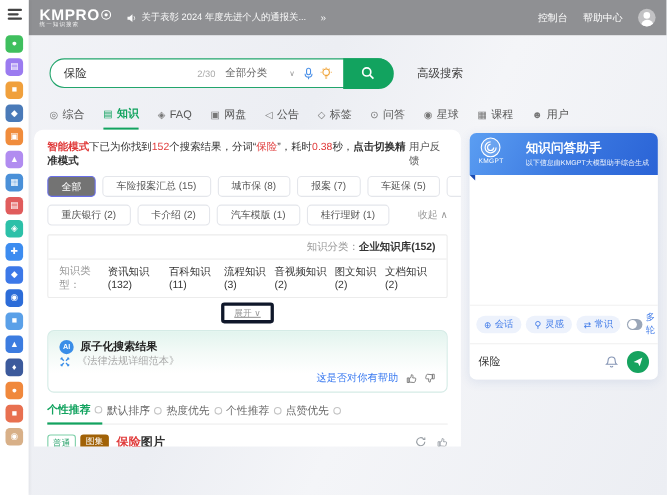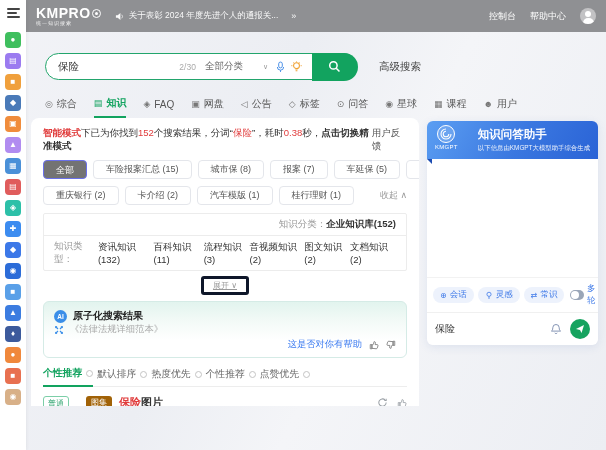--- a/index.html
+++ b/index.html
@@ -87,21 +87,21 @@
   .sort-row { display:flex; gap:4px; margin-top:9px; border-bottom:1px solid #ededed; }
   .sort-item { display:flex; align-items:center; gap:4px; font-size:9.8px; color:#666; padding-bottom:5px; cursor:pointer; }
   .sort-item .dot { width:7px; height:7px; border:1px solid #c4c4c4; border-radius:50%; }
   .sort-item.active { color:#12a35f; font-weight:bold; border-bottom:2px solid #12a35f; margin-bottom:-1px; }
 
   .result { margin-top:8px; }
   .r-head { display:flex; align-items:center; }
   .badge-outline { font-size:8px; color:#2da36e; border:1px solid #7ccfa8; border-radius:3px; padding:0 4px;
                    height:14px; line-height:13px; }
   .badge-filled { font-size:8px; color:#fff; background:#a16207; border-radius:3px; padding:0 5px;
-                  height:14px; line-height:14px; margin-left:17px; }
+                  height:14px; line-height:14px; margin-left:4px; }
   .r-title { margin-left:7px; font-size:11px; font-weight:bold; color:#333; cursor:pointer; }
   .r-actions { margin-left:auto; display:flex; align-items:center; gap:9px; }
   .thumb-row { display:flex; margin-top:6px; }
   .thumb { width:88px; display:flex; align-items:center; gap:4px; font-size:11px; color:#333; cursor:pointer; }
 
   
   .assist { position:absolute; left:427px; top:121px; width:171px; border-radius:6px; overflow:visible;
             box-shadow:0 2px 10px rgba(40,80,160,.10); }
   .assist-head { height:38px; border-radius:6px 6px 0 0; padding:4px 8px 0; display:flex; gap:20px;
                  background:linear-gradient(120deg,#5b9ef2 0%,#3a77e0 55%,#2a63d6 100%); position:relative; }

